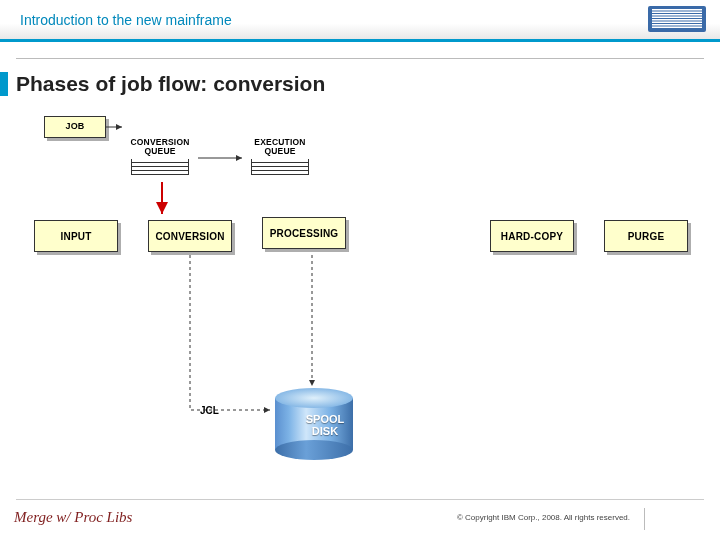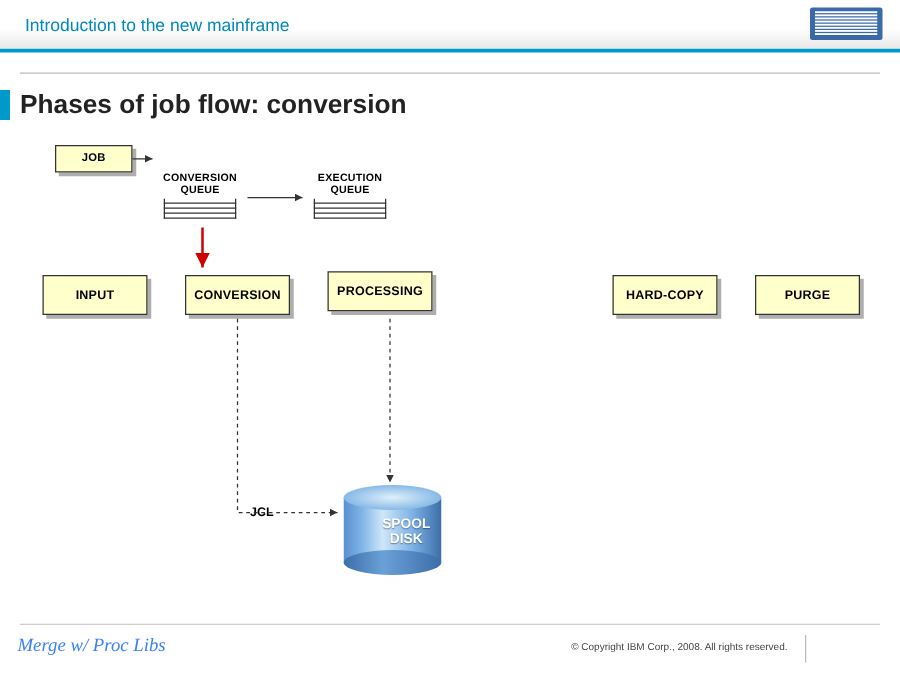--- a/index.html
+++ b/index.html
@@ -155,21 +155,21 @@
     top: 0; left: 0;
     width: 720px; height: 370px;
     pointer-events: none;
   }
   .footer-note {
     position: absolute;
     left: 14px; bottom: 14px;
     font-family: "Comic Sans MS", "Segoe Script", cursive;
     font-style: italic;
     font-size: 15px;
-    color: #3b82f6;
+    color: #7f1d1d;
   }
   .copyright {
     position: absolute;
     right: 90px; bottom: 18px;
     font-size: 8px;
     color: #444;
   }
   .footer-rule {
     position: absolute;
     left: 16px; right: 16px; bottom: 40px;

